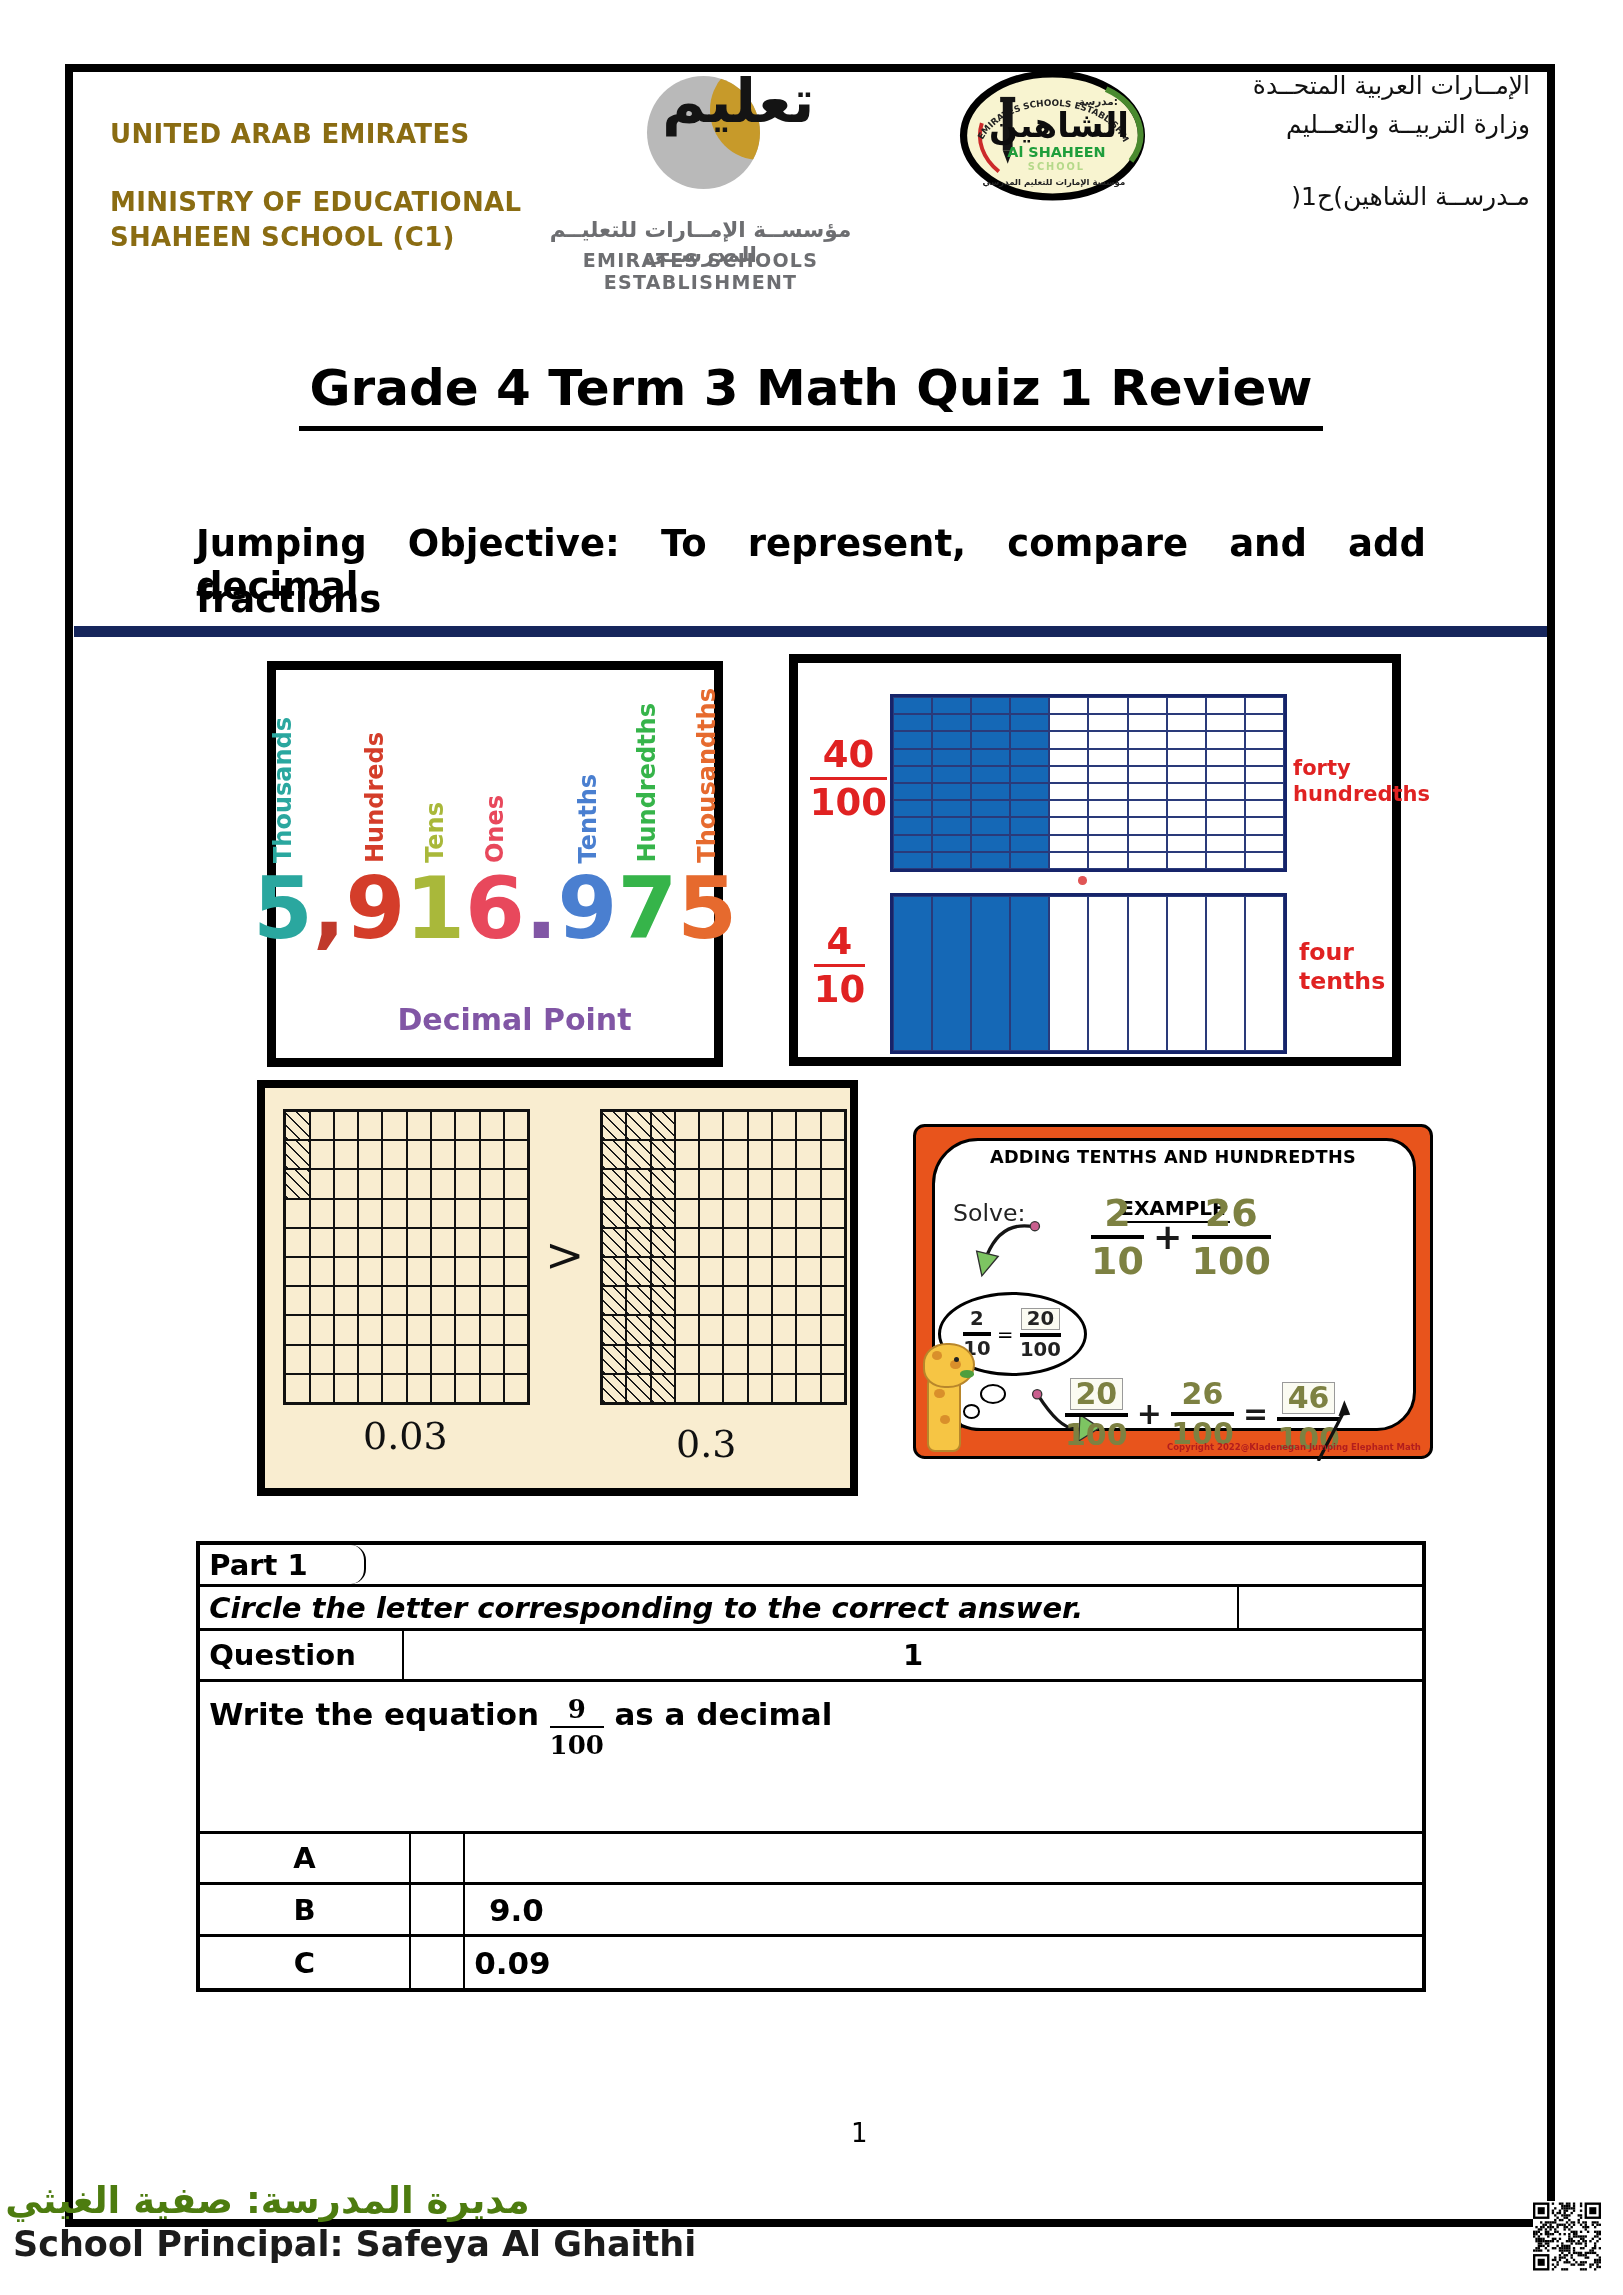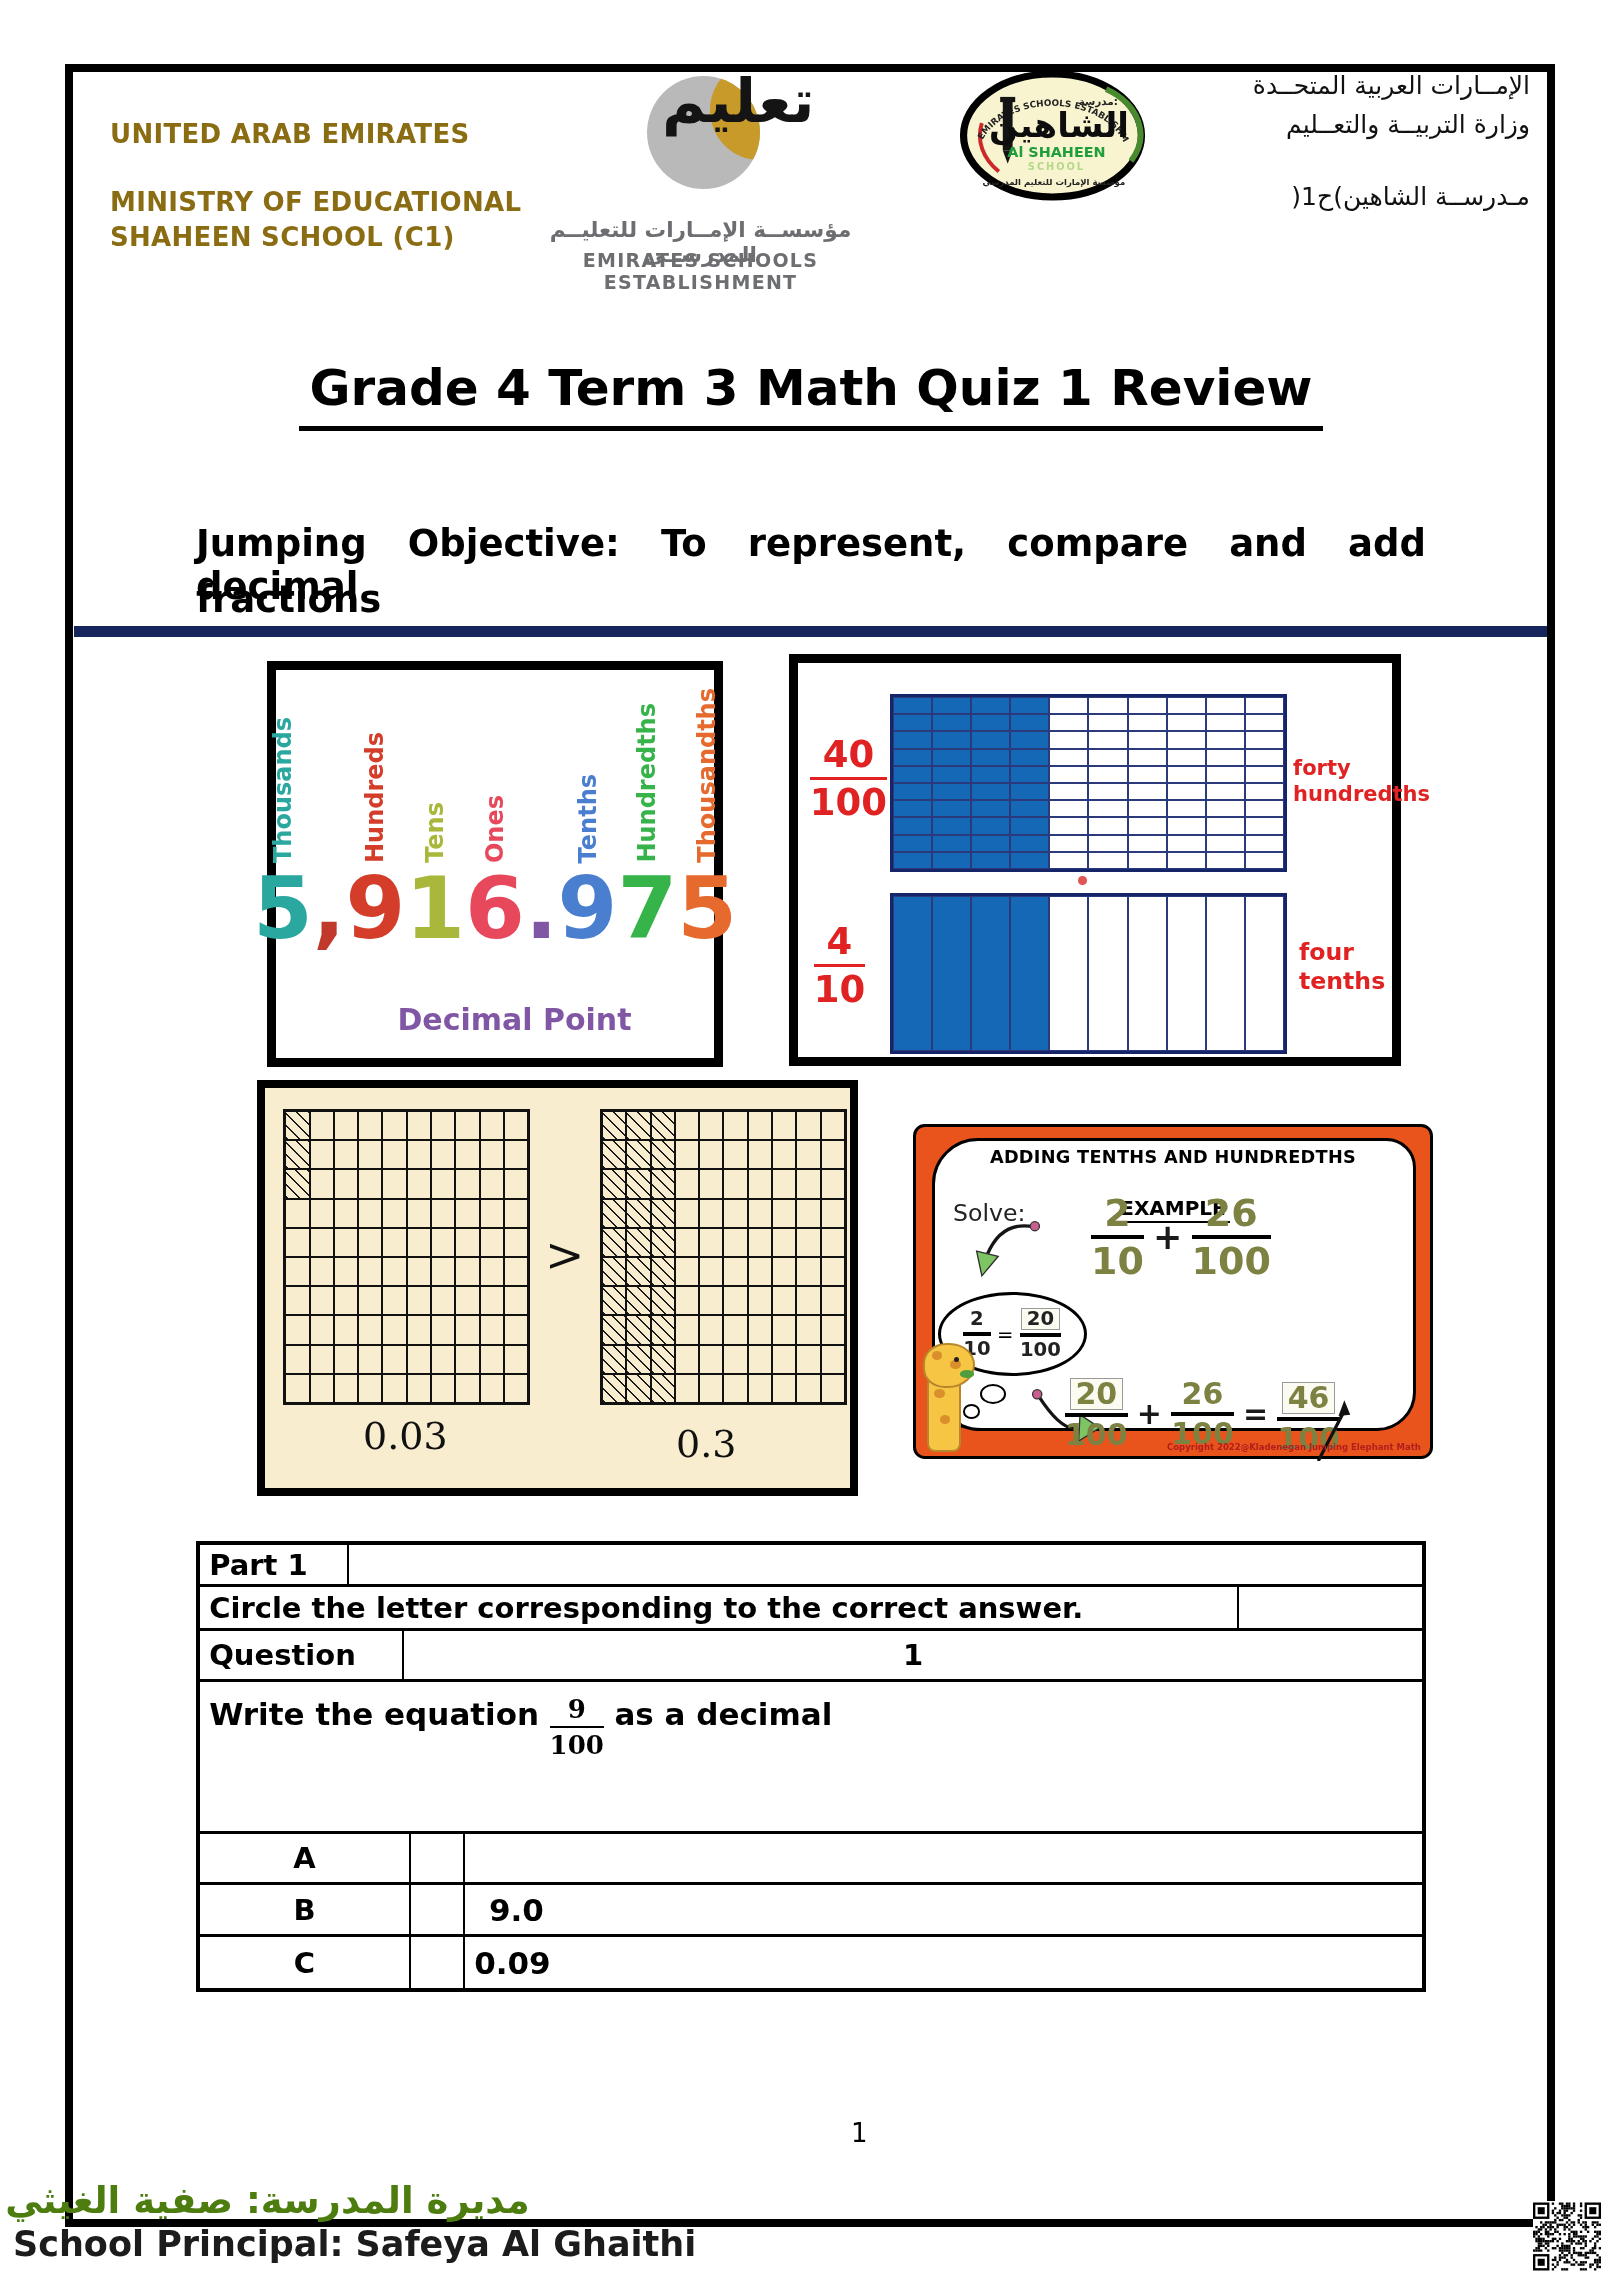--- a/index.html
+++ b/index.html
@@ -646,25 +646,25 @@
     <div class="g-spot" style="left:23.6px;top:288px;"></div>
     <div class="g-eye" style="left:38px;top:230px;"></div>
     <div class="g-leaf" style="left:44px;top:243px;"></div>
   </div>
 
   <div class="ex-copy">Copyright 2022@Kladenegan Jumping Elephant Math</div>
 </div>
 
 <div class="qtable">
   <div class="qrow r1">
-    <div class="qcell vline qpad" style="width:149px;">Part 1</div>
+    <div class="qcell vline qpad" style="width:166px;border-radius:15px;">Part 1</div>
     <div class="qcell" style="flex:1;"></div>
   </div>
   <div class="qrow r2">
-    <div class="qcell qpad" style="flex:1;">Circle the letter corresponding to the correct answer.</div>
+    <div class="qcell qpad" style="flex:1;font-style:italic;">Circle the letter corresponding to the correct answer.</div>
     <div class="qcell" style="width:185px;border-left:2px solid #000;"></div>
   </div>
   <div class="qrow r3">
     <div class="qcell vline qpad" style="width:204px;">Question</div>
     <div class="qcell qcenter" style="flex:1;">1</div>
   </div>
   <div class="qrow r4">
     <div class="qcell qq qpad" style="flex:1;">
       <span>Write the equation</span>
       <span class="qfrac">

